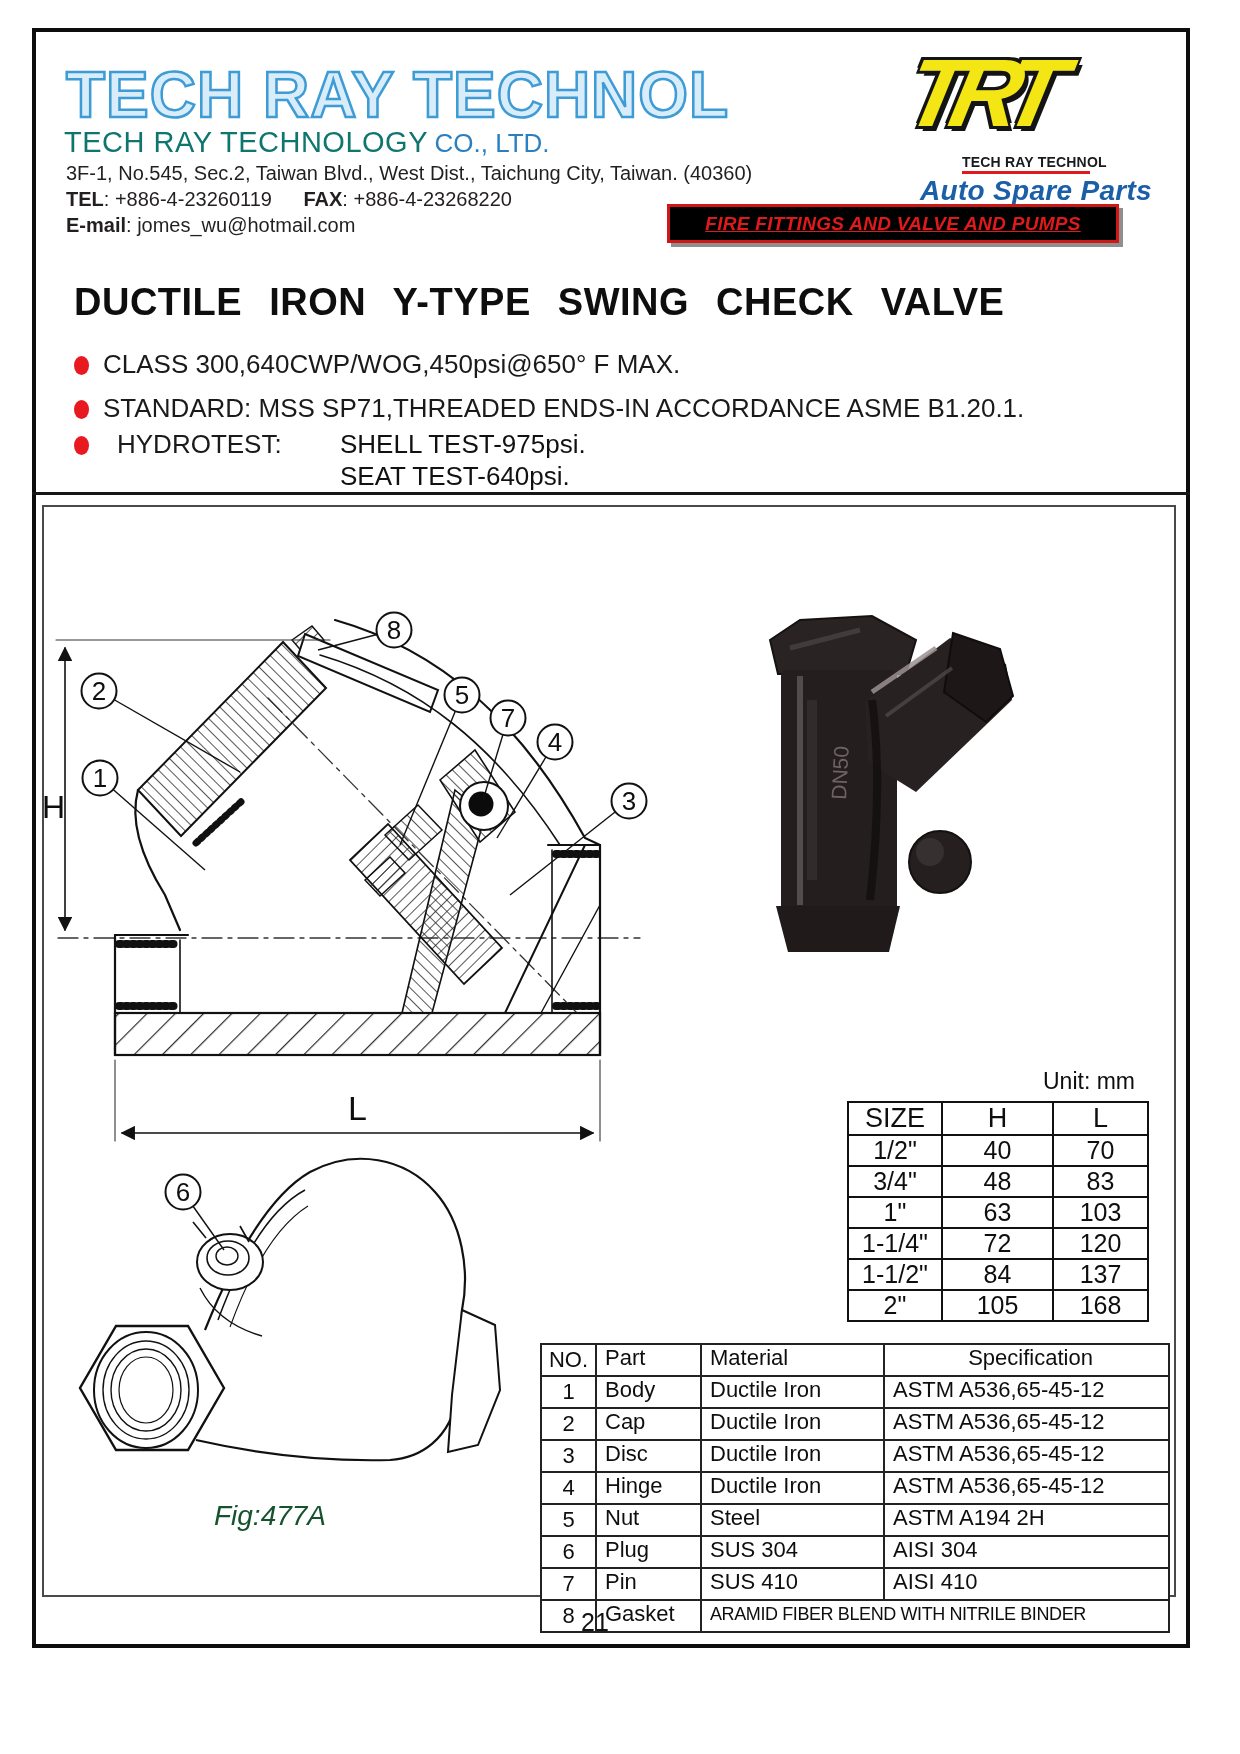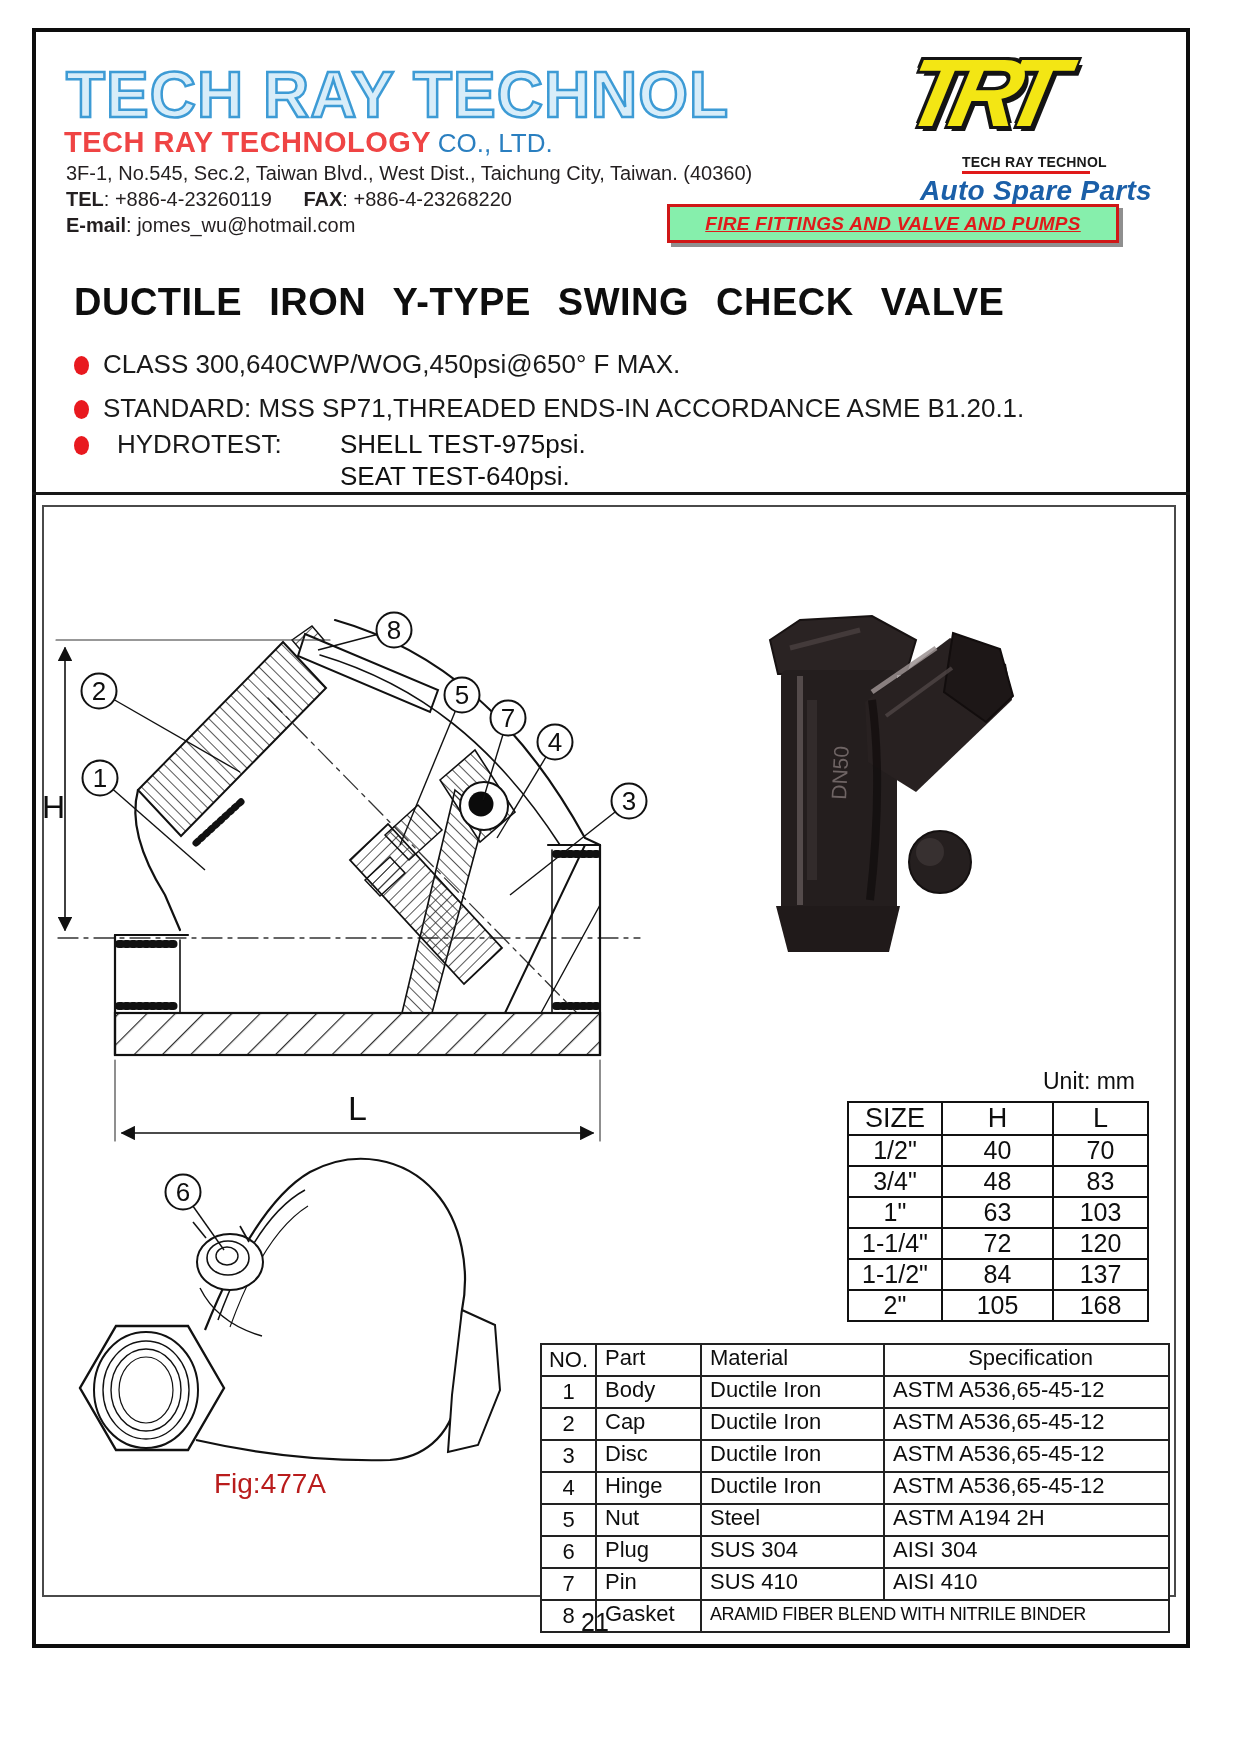--- a/index.html
+++ b/index.html
@@ -20,21 +20,21 @@
   
   .brand-outline {
     left:66px; top:58px;
     font-size:64px; font-weight:bold; letter-spacing:1px;
     color:#d8edf9;
     -webkit-text-stroke:2.5px #3d9bd5;
     text-stroke:2.5px #3d9bd5;
     white-space:nowrap;
   }
   .company-line { left:64px; top:126px; white-space:nowrap; }
-  .company-line .co { font-size:29px; font-weight:bold; color:#ef4444; letter-spacing:0.5px;margin-top:32px;}
+  .company-line .co { font-size:29px; font-weight:normal; color:#0f766e; letter-spacing:0.5px;margin-top:32px;}
   .company-line .suffix { font-size:26px; color:#2a7fc0; margin-left:2px; }
   .addr-line { left:66px; top:162px; font-size:20px; color:#231f20; white-space:nowrap; }
   .tel-line  { left:66px; top:188px; font-size:20px; color:#231f20; white-space:nowrap; }
   .tel-line b { font-weight:bold; }
   .tel-line .fax-label { margin-left:26px; }
   .email-line{ left:66px; top:214px; font-size:20px; color:#231f20; white-space:nowrap; }
   .email-line b { font-weight:bold; }
 
   
   .logo-box { left:898px; top:38px; width:220px; height:165px; }
@@ -55,21 +55,21 @@
   }
   .logo-tagline {
     position:absolute; left:22px; top:137px;
     font-size:28px; font-weight:bold; font-style:italic;
     color:#1b5fa8; white-space:nowrap; letter-spacing:0.3px;
   }
 
   
   .banner {
     left:667px; top:204px; width:452px; height:39px;
-    background:#86efac; border:3px solid #cf1717;
+    background:#000000; border:3px solid #cf1717;
     box-shadow:4px 4px 0 #8f8f8f;
     display:flex; align-items:center; justify-content:center;
   }
   .banner span {
     font-size:19px; font-weight:bold; font-style:italic;
     color:#e01a1a; text-decoration:underline; letter-spacing:0.3px;
     white-space:nowrap;
   }
 
   
@@ -111,22 +111,22 @@
 
   .parts-table { left:540px; top:1343px; width:628px; }
   .parts-table th, .parts-table td {
     border:2px solid #222; font-weight:normal; font-size:22px; color:#0e0e0e;
     height:27px; padding:0 0 4px 8px; text-align:left; white-space:nowrap; overflow:hidden;
   }
   .parts-table th { font-size:22px; }
   .parts-table .c-no { text-align:center; padding:0; }
   .parts-table .merged { font-size:18px; letter-spacing:-0.4px; }
 
-  .fig-label  { left:170px; top:1468px; width:200px; text-align:center;
-                font-size:28px; color:#b91c1c; white-space:nowrap; }
+  .fig-label  { left:170px; top:1500px; width:200px; text-align:center;
+                font-size:28px; color:#14532d; white-space:nowrap;font-style:italic; }
   .page-num   { left:560px; top:1608px; width:70px; text-align:center;
                 font-size:25px; color:#111; }
 
   svg text { font-family:"Liberation Sans","DejaVu Sans",sans-serif; }
   .drawing-svg { left:0; top:0; pointer-events:none; }
 </style>
 </head>
 <body>
 
 <div class="abs page-frame"></div>

